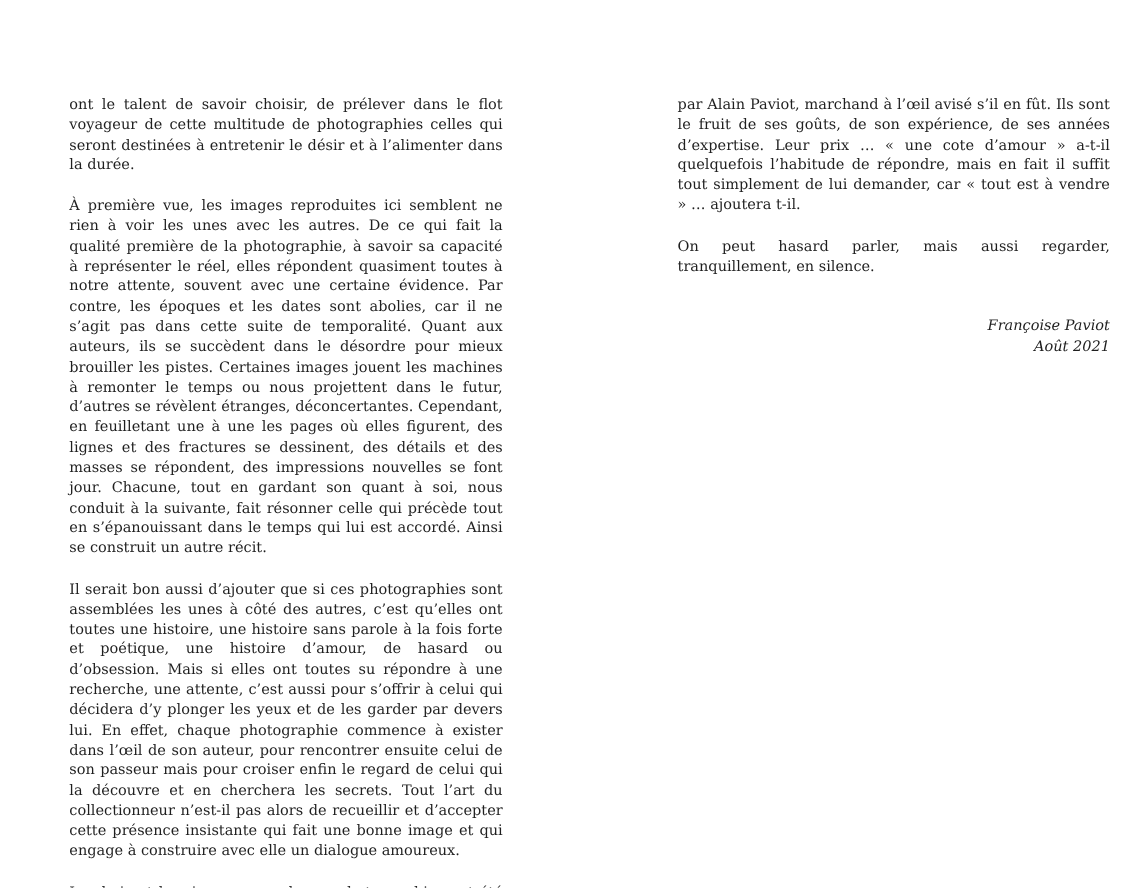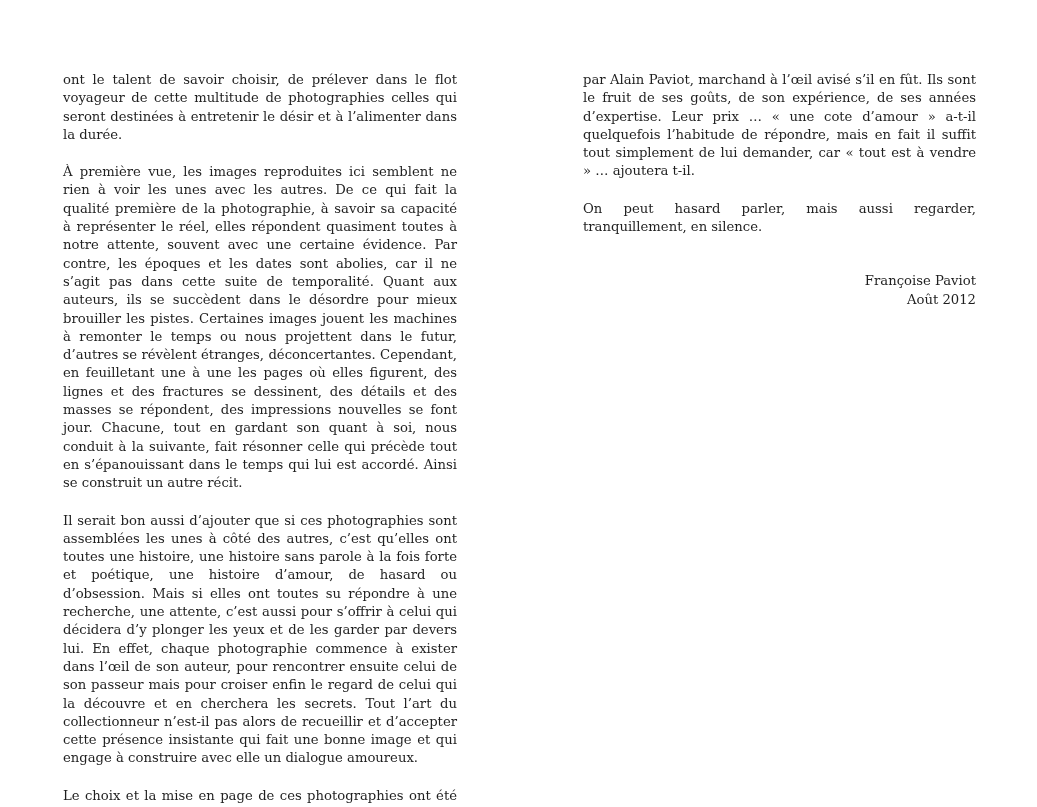--- a/index.html
+++ b/index.html
@@ -13,32 +13,33 @@
     height: 807px;
     overflow: hidden;
     font-family: "DejaVu Serif", serif;
   }
   .page-column {
     position: absolute;
     top: 71px;
     color: #1f1f1f;
   }
   .page-column.left  { left: 63px;  width: 394px; }
-  .page-column.right { left: 583px; width: 393px; }
+  .page-column.right { left: 616px; width: 393px; }
   .page-column p {
-    margin: 0 0 19px 0;
+    margin: 16px 0 19px 0;
     font-size: 13.2px;
     line-height: 18.3px;
     text-align: justify;
     text-justify: inter-word;
     color: #1f1f1f;
   }
   .signature {
     margin-top: 36px;
     text-align: right;
+    font-style: italic;
   }
   .signature p {
     margin: 0;
     text-align: right;
   }
 </style>
 </head>
 <body>
 
 <div>
@@ -48,17 +49,17 @@
     <p>À première vue, les images reproduites ici semblent ne rien à voir les unes avec les autres. De ce qui fait la qualité première de la photographie, à savoir sa capacité à représenter le réel, elles répondent quasiment toutes à notre attente, souvent avec une certaine évidence. Par contre, les époques et les dates sont abolies, car il ne s’agit pas dans cette suite de temporalité. Quant aux auteurs, ils se succèdent dans le désordre pour mieux brouiller les pistes. Certaines images jouent les machines à remonter le temps ou nous projettent dans le futur, d’autres se révèlent étranges, déconcertantes. Cependant, en feuilletant une à une les pages où elles figurent, des lignes et des fractures se dessinent, des détails et des masses se répondent, des impressions nouvelles se font jour. Chacune, tout en gardant son quant à soi, nous conduit à la suivante, fait résonner celle qui précède tout en s’épanouissant dans le temps qui lui est accordé. Ainsi se construit un autre récit.</p>
     <p>Il serait bon aussi d’ajouter que si ces photographies sont assemblées les unes à côté des autres, c’est qu’elles ont toutes une histoire, une histoire sans parole à la fois forte et poétique, une histoire d’amour, de hasard ou d’obsession. Mais si elles ont toutes su répondre à une recherche, une attente, c’est aussi pour s’offrir à celui qui décidera d’y plonger les yeux et de les garder par devers lui. En effet, chaque photographie commence à exister dans l’œil de son auteur, pour rencontrer ensuite celui de son passeur mais pour croiser enfin le regard de celui qui la découvre et en cherchera les secrets. Tout l’art du collectionneur n’est-il pas alors de recueillir et d’accepter cette présence insistante qui fait une bonne image et qui engage à construire avec elle un dialogue amoureux.</p>
     <p>Le choix et la mise en page de ces photographies ont été réalisés</p>
   </div>
 
   <div class="page-column right">
     <p>par Alain Paviot, marchand à l’œil avisé s’il en fût. Ils sont le fruit de ses goûts, de son expérience, de ses années d’expertise. Leur prix … « une cote d’amour » a-t-il quelquefois l’habitude de répondre, mais en fait il suffit tout simplement de lui demander, car « tout est à vendre » … ajoutera t-il.</p>
     <p>On peut hasard parler, mais aussi regarder, tranquillement, en silence.</p>
     <div class="signature">
       <p>Françoise Paviot</p>
-      <p>Août 2012</p>
+      <p>Août 2021</p>
     </div>
   </div>
 
 </div>
 
 </body></html>

